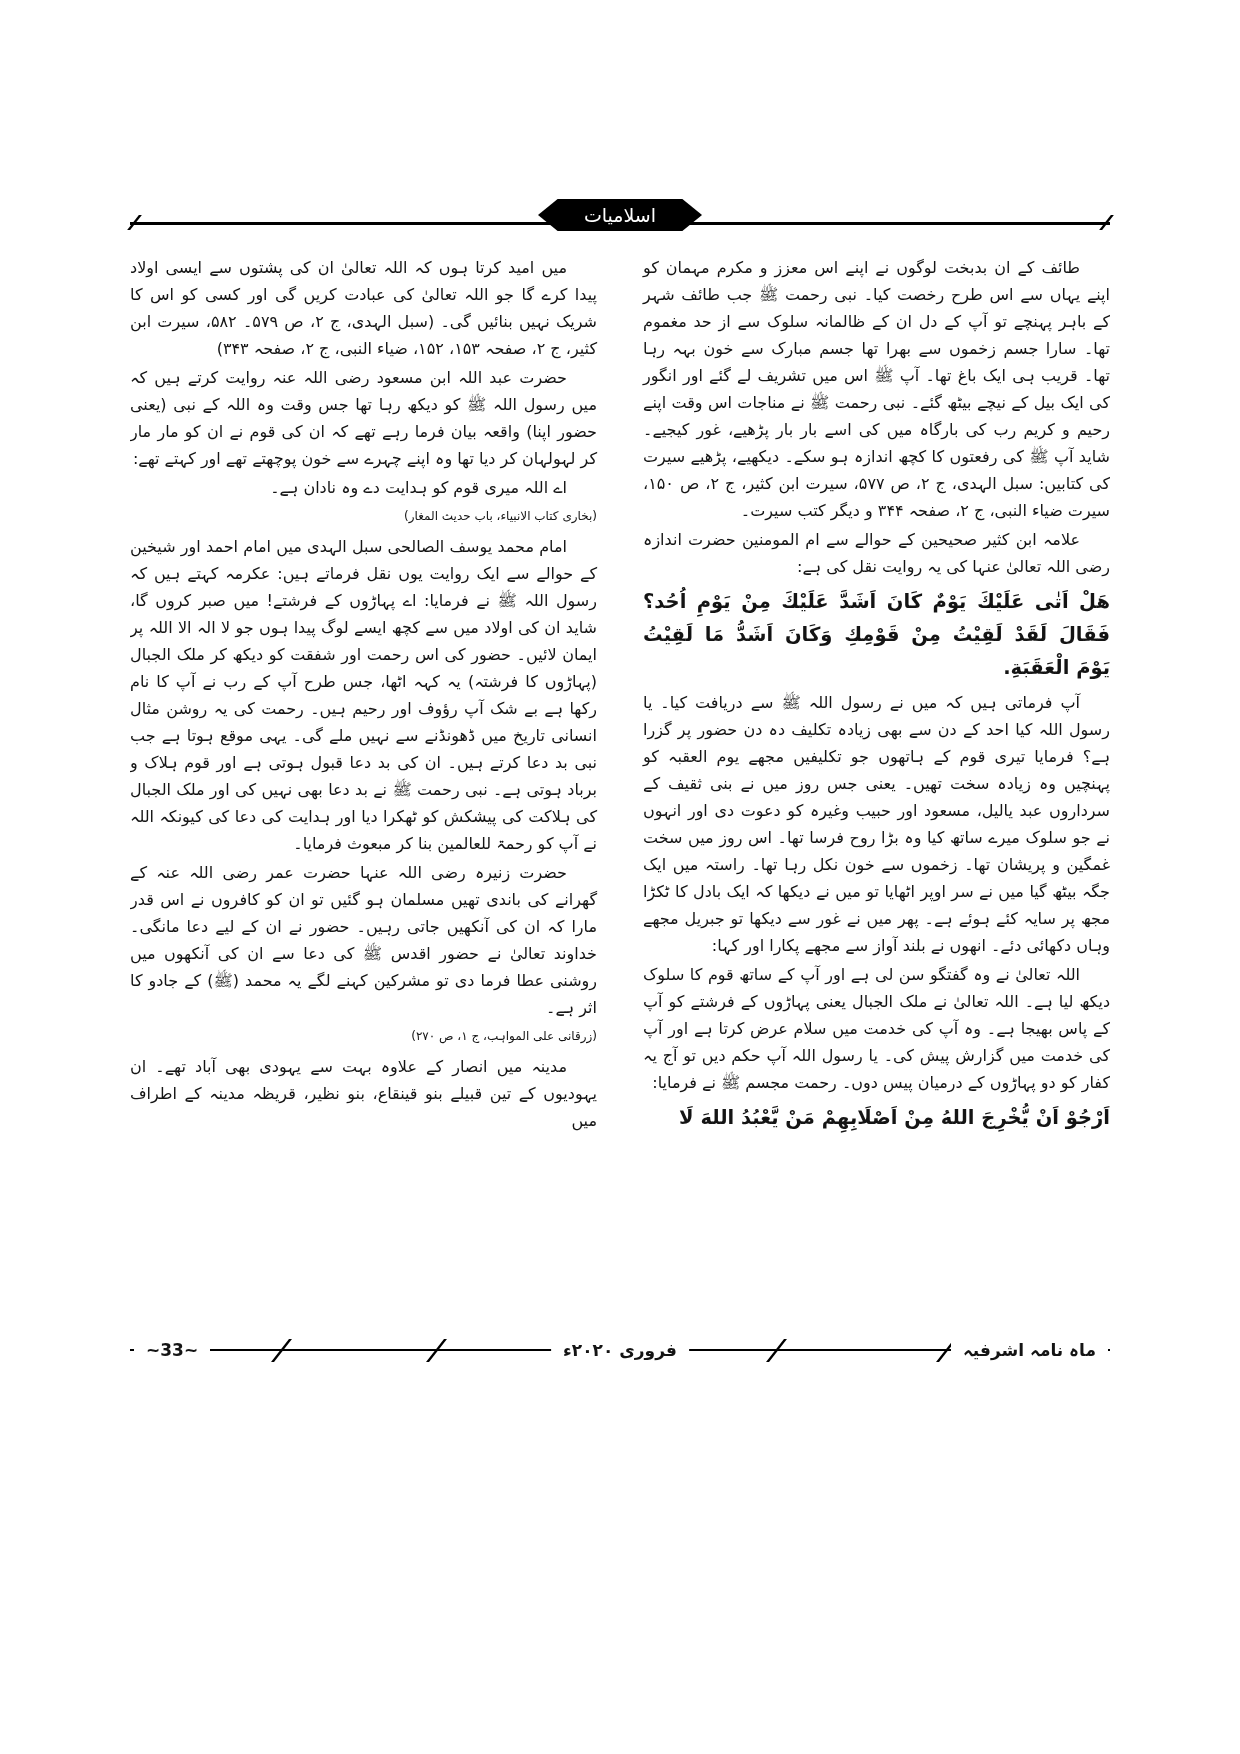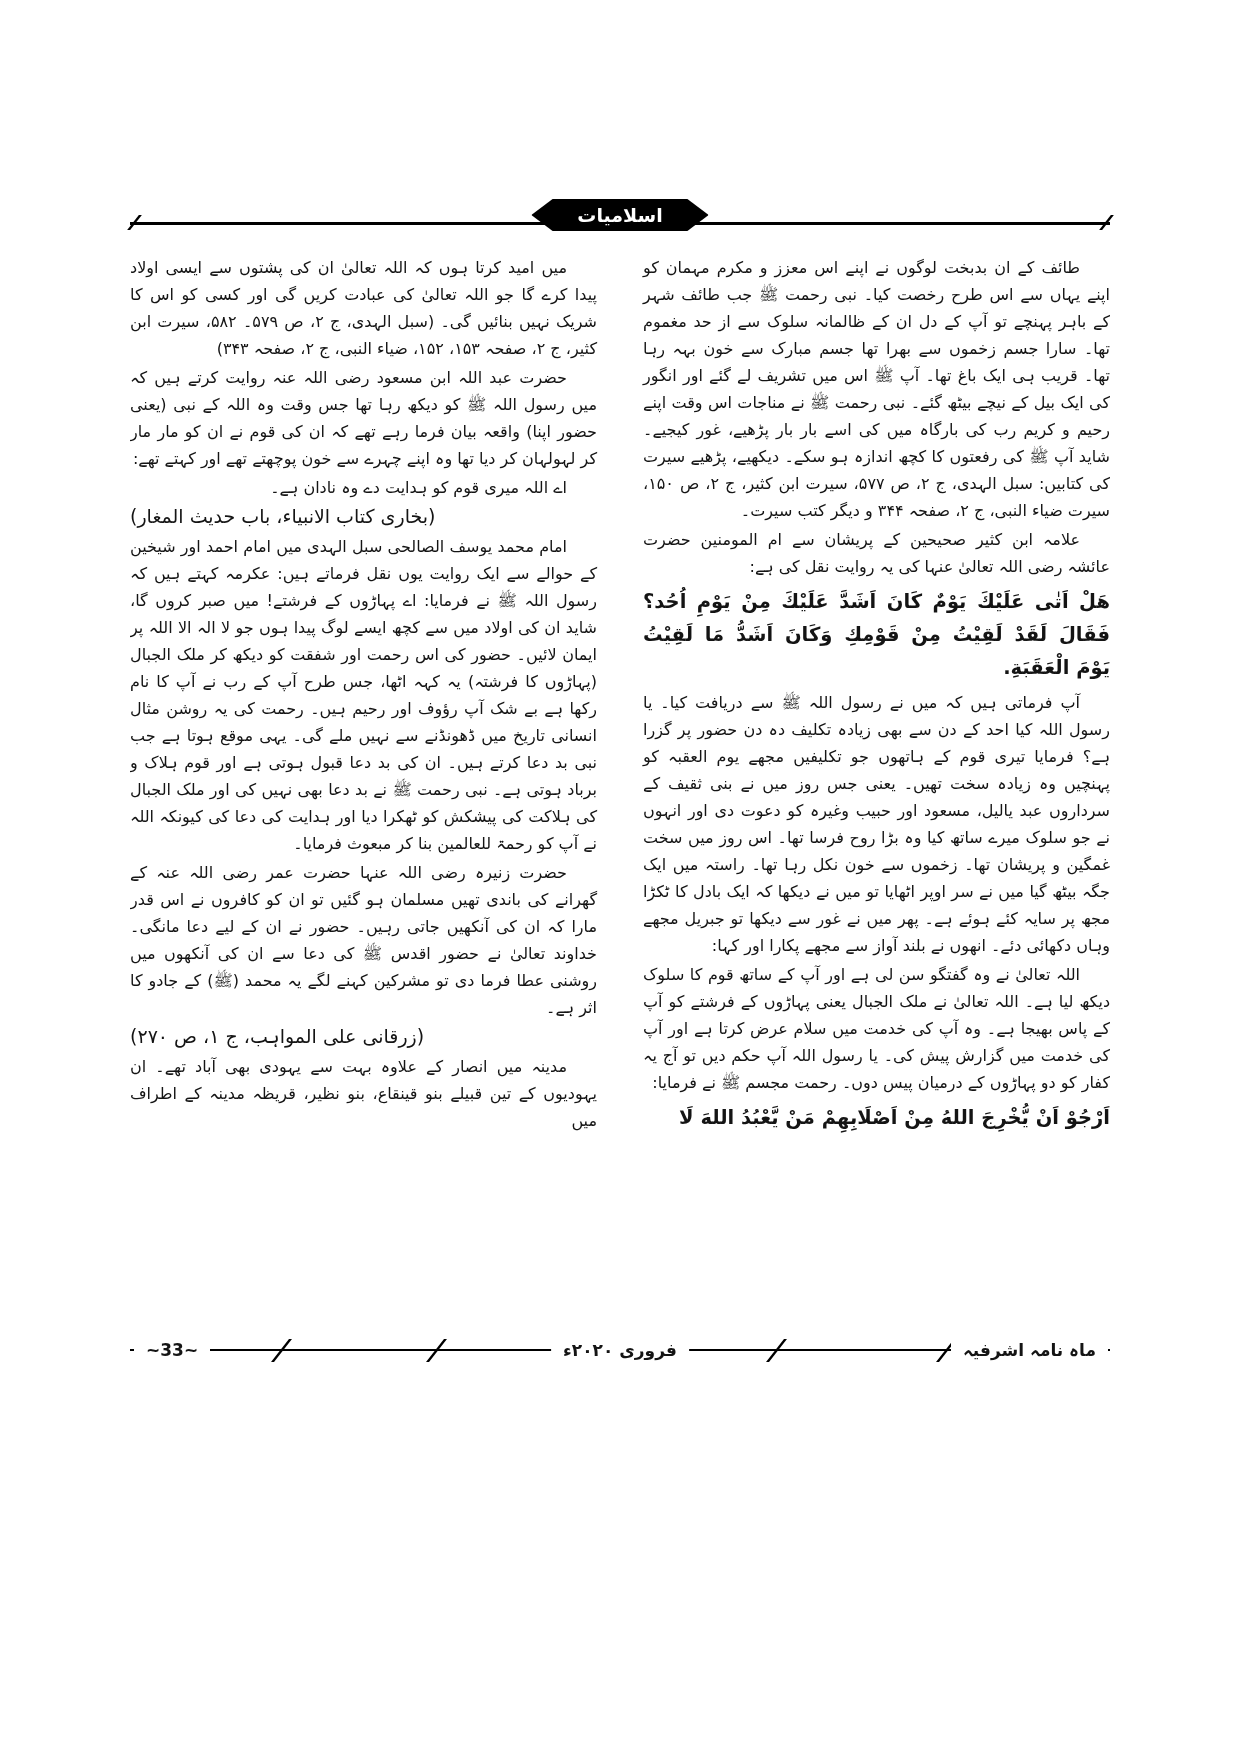--- a/index.html
+++ b/index.html
@@ -45,21 +45,21 @@
   .rule-tick.left  { left: 3px; }
   .rule-tick.right { right: 3px; }
   .banner {
     position: absolute;
     top: 1px;
     left: 50%;
     transform: translateX(-50%);
     background: #000;
     color: #fff;
     font-size: 19px;
-    font-weight: 700;
+    font-weight: 400;
     line-height: 32px;
     padding: 0 46px;
     white-space: nowrap;
     clip-path: polygon(0 50%, 12% 0, 88% 0, 100% 50%, 88% 100%, 12% 100%);
   }
 
   
   .columns {
     position: absolute;
     top: 254px;
@@ -84,23 +84,23 @@
     text-indent: 30px;
   }
   .para.arabic {
     font-weight: 700;
     font-size: 19.5px;
     line-height: 33px;
     margin: 5px 0;
     text-indent: 0;
   }
   .para.reference {
-    font-size: 19px;
+    font-size: 12px;
     line-height: 26px;
-    text-align: left;
+    text-align: right;
     text-indent: 0;
     margin: 0 0 4px 0;
   }
 
   
   .footer {
     position: absolute;
     top: 1330px;
     right: 130px;
     width: 980px;
@@ -149,21 +149,21 @@
     <div class="rule-tick left"></div>
     <div class="rule-tick right"></div>
     <div class="banner">
       <span>اسلامیات</span>
     </div>
   </div>
 
   <div class="columns">
     <div class="col">
         <p class="para body">طائف کے ان بدبخت لوگوں نے اپنے اس معزز و مکرم مہمان کو اپنے یہاں سے اس طرح رخصت کیا۔ نبی رحمت ﷺ جب طائف شہر کے باہر پہنچے تو آپ کے دل ان کے ظالمانہ سلوک سے از حد مغموم تھا۔ سارا جسم زخموں سے بھرا تھا جسم مبارک سے خون بہہ رہا تھا۔ قریب ہی ایک باغ تھا۔ آپ ﷺ اس میں تشریف لے گئے اور انگور کی ایک بیل کے نیچے بیٹھ گئے۔ نبی رحمت ﷺ نے مناجات اس وقت اپنے رحیم و کریم رب کی بارگاہ میں کی اسے بار بار پڑھیے، غور کیجیے۔ شاید آپ ﷺ کی رفعتوں کا کچھ اندازہ ہو سکے۔ دیکھیے، پڑھیے سیرت کی کتابیں: سبل الہدی، ج ۲، ص ۵۷۷، سیرت ابن کثیر، ج ۲، ص ۱۵۰، سیرت ضیاء النبی، ج ۲، صفحہ ۳۴۴ و دیگر کتب سیرت۔</p>
-        <p class="para body">علامہ ابن کثیر صحیحین کے پریشان سے ام المومنین حضرت عائشہ رضی اللہ تعالیٰ عنہا کی یہ روایت نقل کی ہے:</p>
+        <p class="para body">علامہ ابن کثیر صحیحین کے حوالے سے ام المومنین حضرت اندازہ رضی اللہ تعالیٰ عنہا کی یہ روایت نقل کی ہے:</p>
         <p class="para arabic">هَلْ اَتٰى عَلَيْكَ يَوْمٌ كَانَ اَشَدَّ عَلَيْكَ مِنْ يَوْمِ اُحُد؟ فَقَالَ لَقَدْ لَقِيْتُ مِنْ قَوْمِكِ وَكَانَ اَشَدُّ مَا لَقِيْتُ يَوْمَ الْعَقَبَةِ.</p>
         <p class="para body">آپ فرماتی ہیں کہ میں نے رسول اللہ ﷺ سے دریافت کیا۔ یا رسول اللہ کیا احد کے دن سے بھی زیادہ تکلیف دہ دن حضور پر گزرا ہے؟ فرمایا تیری قوم کے ہاتھوں جو تکلیفیں مجھے یوم العقبہ کو پہنچیں وہ زیادہ سخت تھیں۔ یعنی جس روز میں نے بنی ثقیف کے سرداروں عبد یالیل، مسعود اور حبیب وغیرہ کو دعوت دی اور انہوں نے جو سلوک میرے ساتھ کیا وہ بڑا روح فرسا تھا۔ اس روز میں سخت غمگین و پریشان تھا۔ زخموں سے خون نکل رہا تھا۔ راستہ میں ایک جگہ بیٹھ گیا میں نے سر اوپر اٹھایا تو میں نے دیکھا کہ ایک بادل کا ٹکڑا مجھ پر سایہ کئے ہوئے ہے۔ پھر میں نے غور سے دیکھا تو جبریل مجھے وہاں دکھائی دئے۔ انھوں نے بلند آواز سے مجھے پکارا اور کہا:</p>
         <p class="para body">اللہ تعالیٰ نے وہ گفتگو سن لی ہے اور آپ کے ساتھ قوم کا سلوک دیکھ لیا ہے۔ اللہ تعالیٰ نے ملک الجبال یعنی پہاڑوں کے فرشتے کو آپ کے پاس بھیجا ہے۔ وہ آپ کی خدمت میں سلام عرض کرتا ہے اور آپ کی خدمت میں گزارش پیش کی۔ یا رسول اللہ آپ حکم دیں تو آج یہ کفار کو دو پہاڑوں کے درمیان پیس دوں۔ رحمت مجسم ﷺ نے فرمایا:</p>
         <p class="para arabic">اَرْجُوْ اَنْ يُّخْرِجَ اللهُ مِنْ اَصْلَابِهِمْ مَنْ يَّعْبُدُ اللهَ لَا</p>
       </div>
     <div class="col">
         <p class="para body">میں امید کرتا ہوں کہ اللہ تعالیٰ ان کی پشتوں سے ایسی اولاد پیدا کرے گا جو اللہ تعالیٰ کی عبادت کریں گی اور کسی کو اس کا شریک نہیں بنائیں گی۔ (سبل الہدی، ج ۲، ص ۵۷۹۔ ۵۸۲، سیرت ابن کثیر، ج ۲، صفحہ ۱۵۳، ۱۵۲، ضیاء النبی، ج ۲، صفحہ ۳۴۳)</p>
         <p class="para body">حضرت عبد اللہ ابن مسعود رضی اللہ عنہ روایت کرتے ہیں کہ میں رسول اللہ ﷺ کو دیکھ رہا تھا جس وقت وہ اللہ کے نبی (یعنی حضور اپنا) واقعہ بیان فرما رہے تھے کہ ان کی قوم نے ان کو مار مار کر لہولہان کر دیا تھا وہ اپنے چہرے سے خون پوچھتے تھے اور کہتے تھے:</p>
         <p class="para body">اے اللہ میری قوم کو ہدایت دے وہ نادان ہے۔</p>
         <p class="para reference">(بخاری کتاب الانبیاء، باب حدیث المغار)</p>

